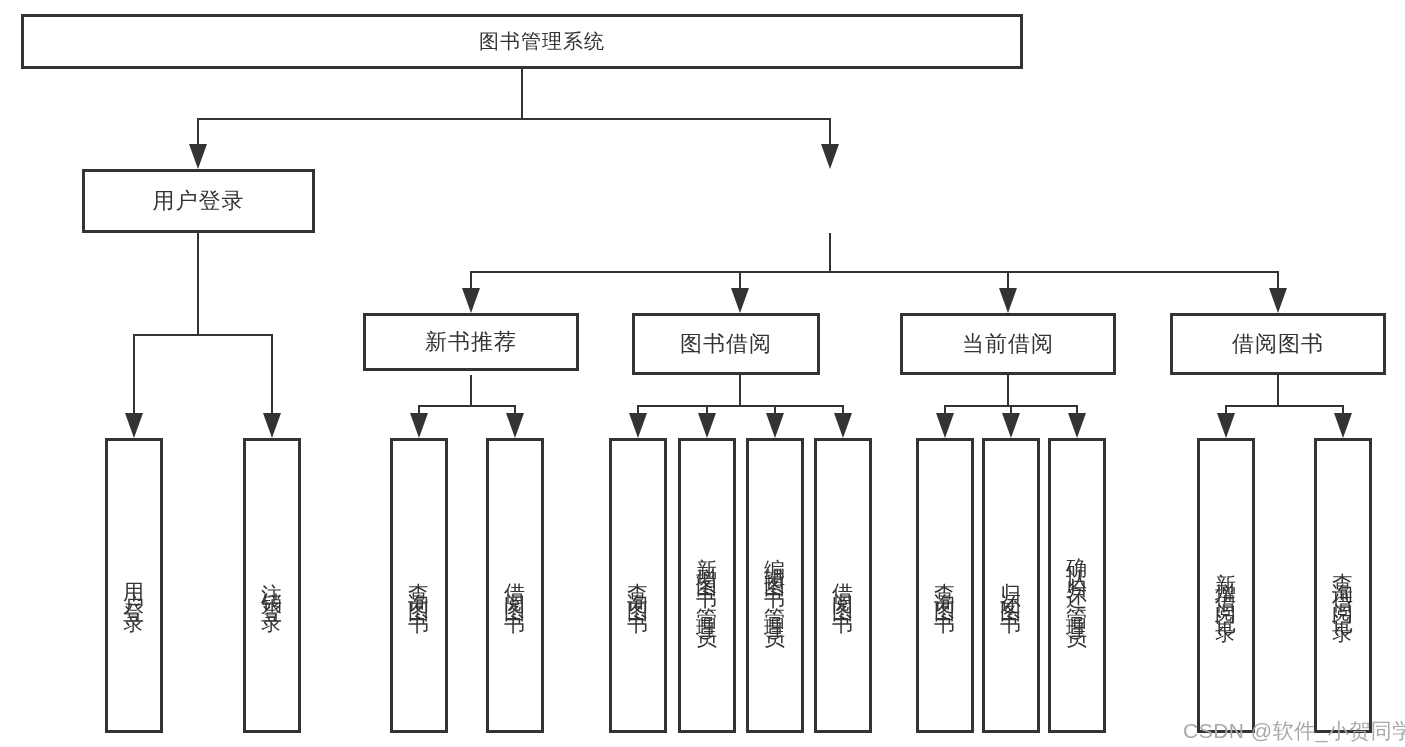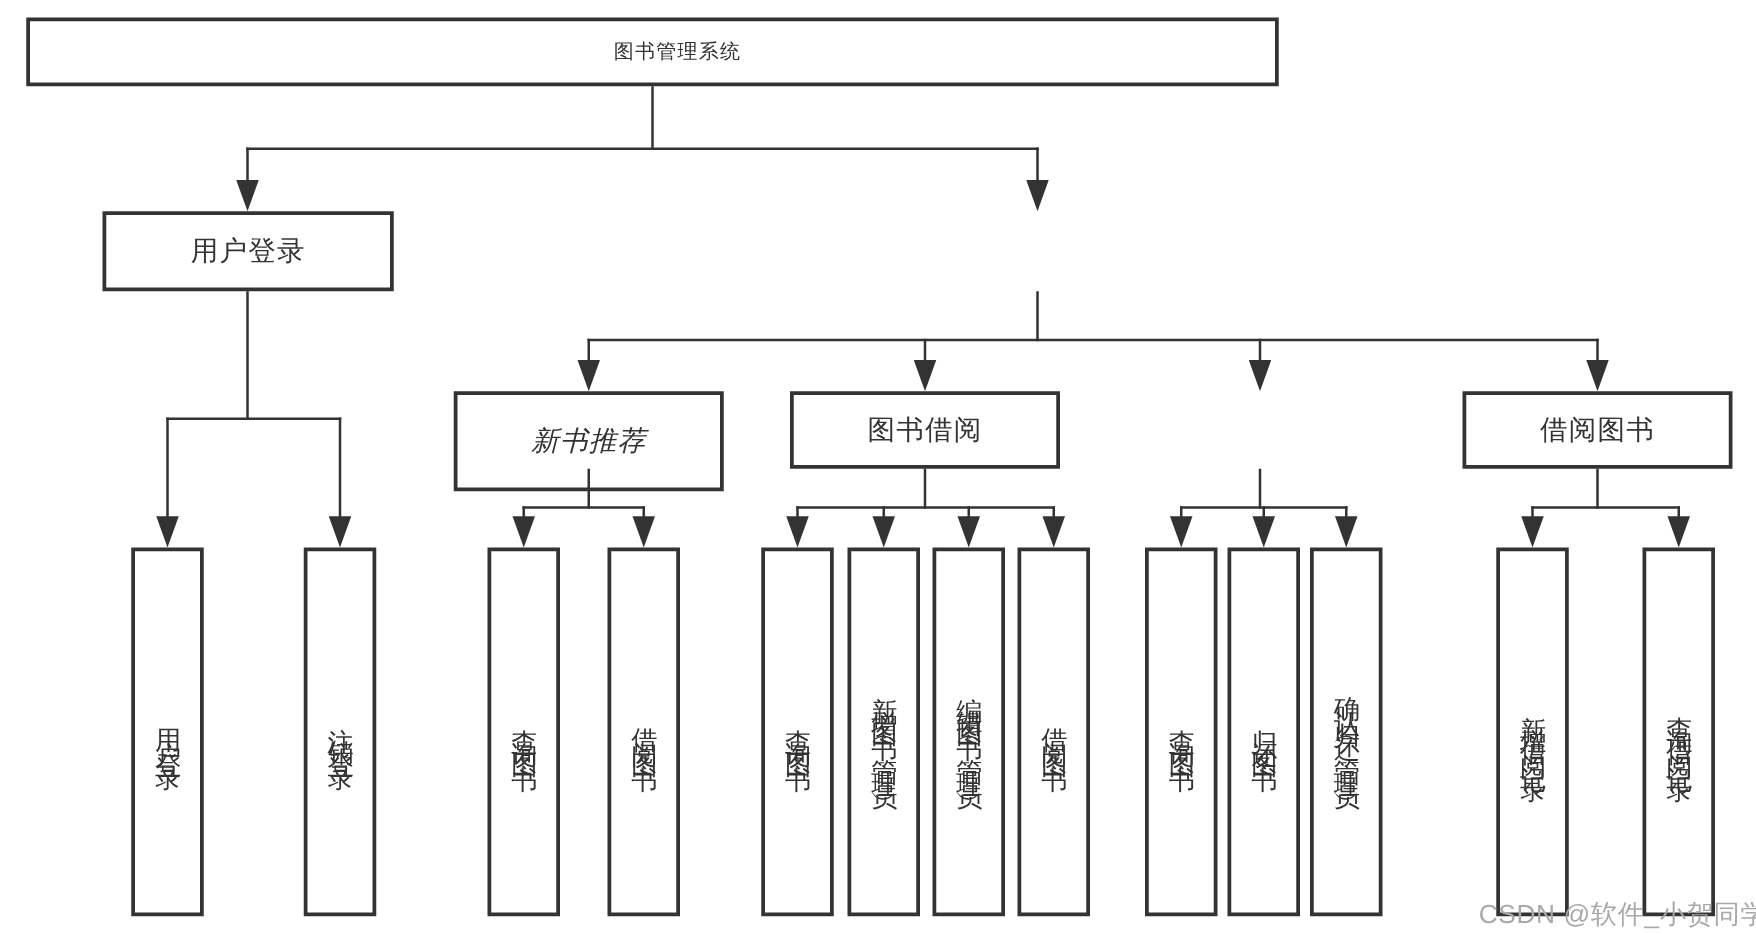--- a/index.html
+++ b/index.html
@@ -8,21 +8,21 @@
     background:#ffffff; overflow:hidden;
     font-family:"Liberation Sans", sans-serif;
   }
   .box {
     position:absolute; box-sizing:border-box;
     background:#ffffff; border:3px solid #333333;
     display:flex; align-items:center; justify-content:center;
     color:#333333;
   }
   .hbox { font-size:22px; letter-spacing:1px; }
-  .root-box { font-size:16px;padding-left:40px; }
+  .root-box { font-size:20px;padding-left:40px; }
   .vbox span {
     writing-mode:vertical-rl; text-orientation:mixed;
     font-size:21px; line-height:1; letter-spacing:10px;
     color:#333333; white-space:nowrap;
   }
   .h { position:absolute; height:2px; background:#333333; }
   .v { position:absolute; width:2px; background:#333333; }
   .arrow {
     position:absolute; width:0; height:0;
     border-left:9px solid transparent;
@@ -66,25 +66,28 @@
   <div class="h" style="left:470px; top:271px; width:809px;"></div>
   <div class="v" style="left:470px; top:271px; height:20px;"></div>
   <div class="arrow" style="left:462px; top:288px;"></div>
   <div class="v" style="left:739px; top:271px; height:20px;"></div>
   <div class="arrow" style="left:731px; top:288px;"></div>
   <div class="v" style="left:1007px; top:271px; height:20px;"></div>
   <div class="arrow" style="left:999px; top:288px;"></div>
   <div class="v" style="left:1277px; top:271px; height:20px;"></div>
   <div class="arrow" style="left:1269px; top:288px;"></div>
 
-  <div class="box hbox" style="left:363px; top:313px; width:216px; height:80px;font-style:italic;">
+  <div class="box hbox" style="left:363px; top:313px; width:216px; height:58px;">
     <span>新书推荐</span>
   </div>
-  <div class="box hbox" style="left:632px; top:313px; width:216px; height:62px;">
+  <div class="box hbox" style="left:632px; top:313px; width:188px; height:62px;">
     <span>图书借阅</span>
+  </div>
+  <div class="box hbox" style="left:900px; top:313px; width:216px; height:62px;">
+    <span>当前借阅</span>
   </div>
   <div class="box hbox" style="left:1170px; top:313px; width:216px; height:62px;">
     <span>借阅图书</span>
   </div>
 
   <div class="v" style="left:470px; top:375px; height:32px;"></div>
   <div class="h" style="left:418px; top:405px; width:98px;"></div>
   <div class="v" style="left:418px; top:405px; height:12px;"></div>
   <div class="arrow" style="left:410px; top:413px;"></div>
   <div class="v" style="left:514px; top:405px; height:12px;"></div>

